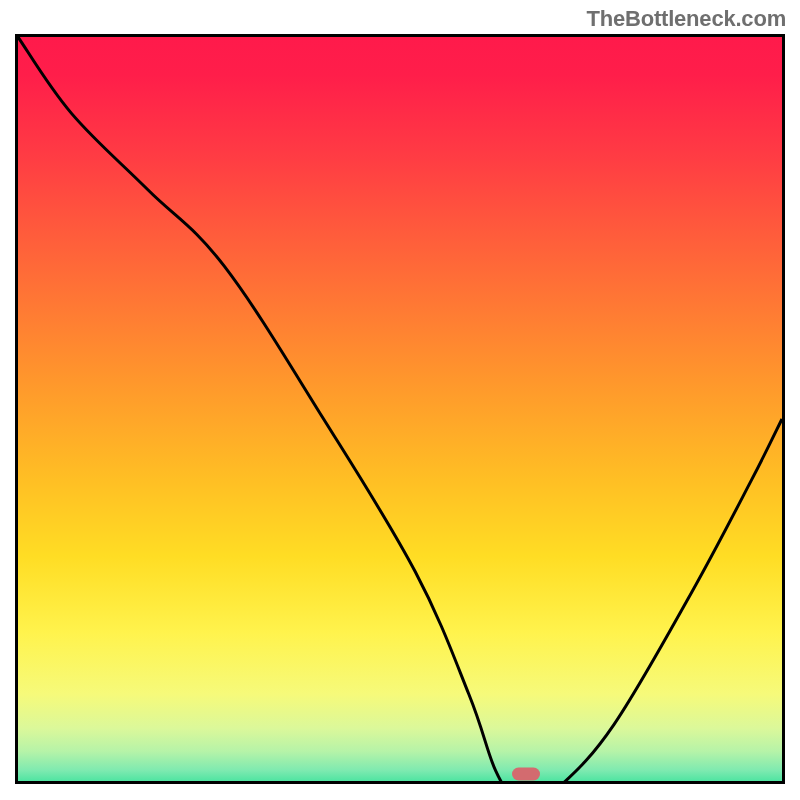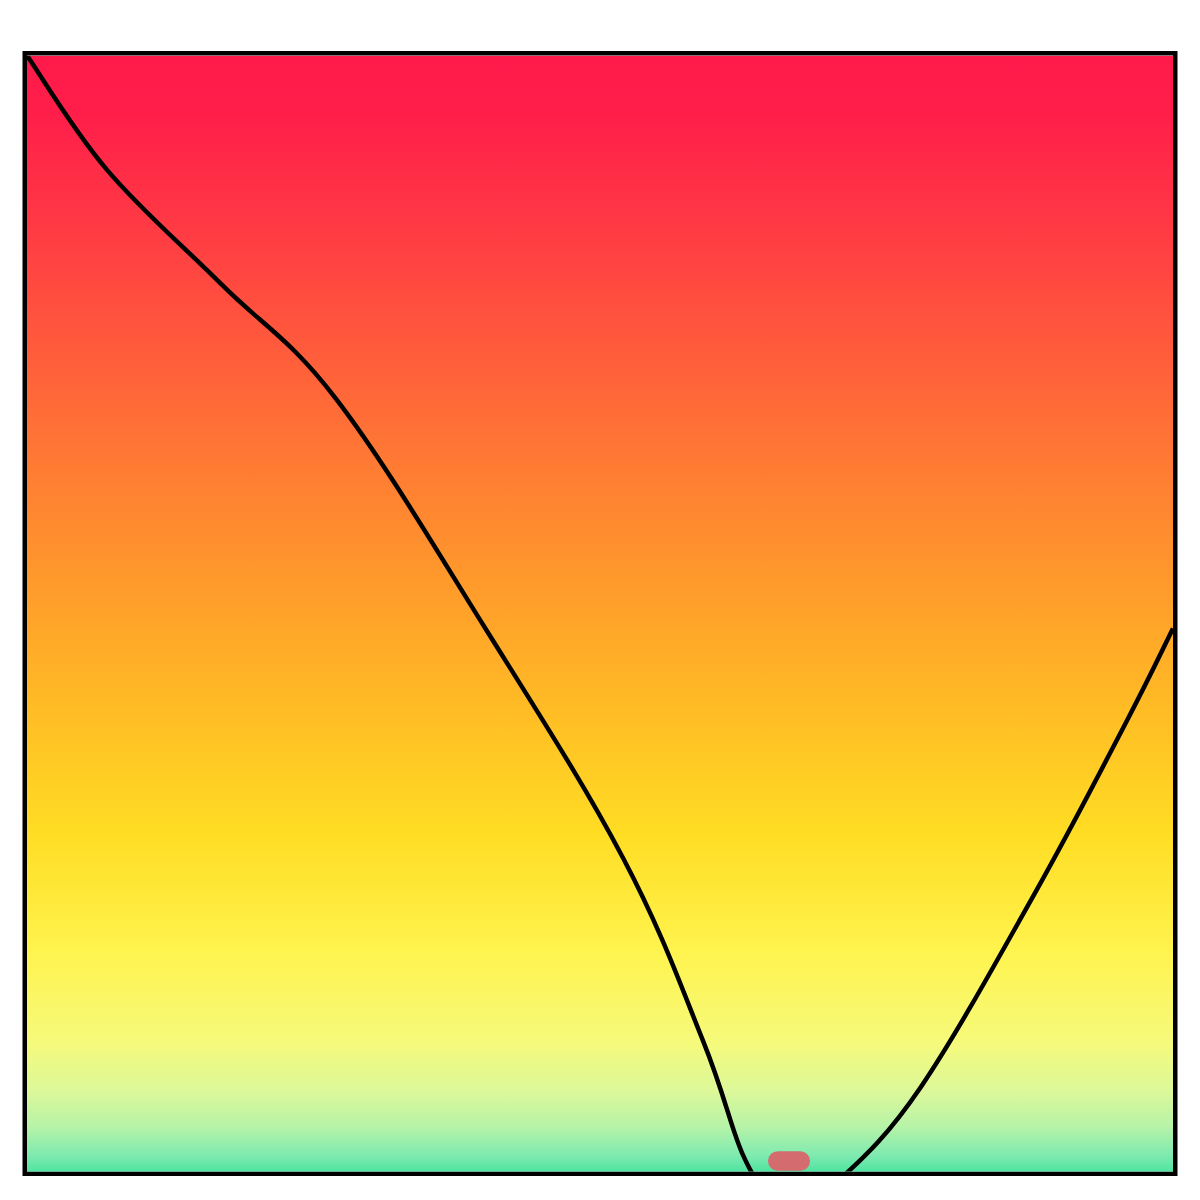--- a/index.html
+++ b/index.html
@@ -57,20 +57,21 @@
     border-radius: 8px;
     transform: translate(-50%, -50%);
     z-index: 6;
   }
 </style>
 </head>
 <body>
 
 <div class="outer">
 
+  <div class="watermark">TheBottleneck.com</div>
 
   <div class="plot-frame">
     <div class="plot-area">
 
       <svg class="gradient" viewBox="0 0 100 100" preserveAspectRatio="none">
         <defs>
           <linearGradient id="bg" x1="0" y1="0" x2="0" y2="1">
               <stop offset="0.00%" stop-color="#ff1a4b"></stop>
               <stop offset="5.00%" stop-color="#ff1e4a"></stop>
               <stop offset="15.00%" stop-color="#ff3a44"></stop>

